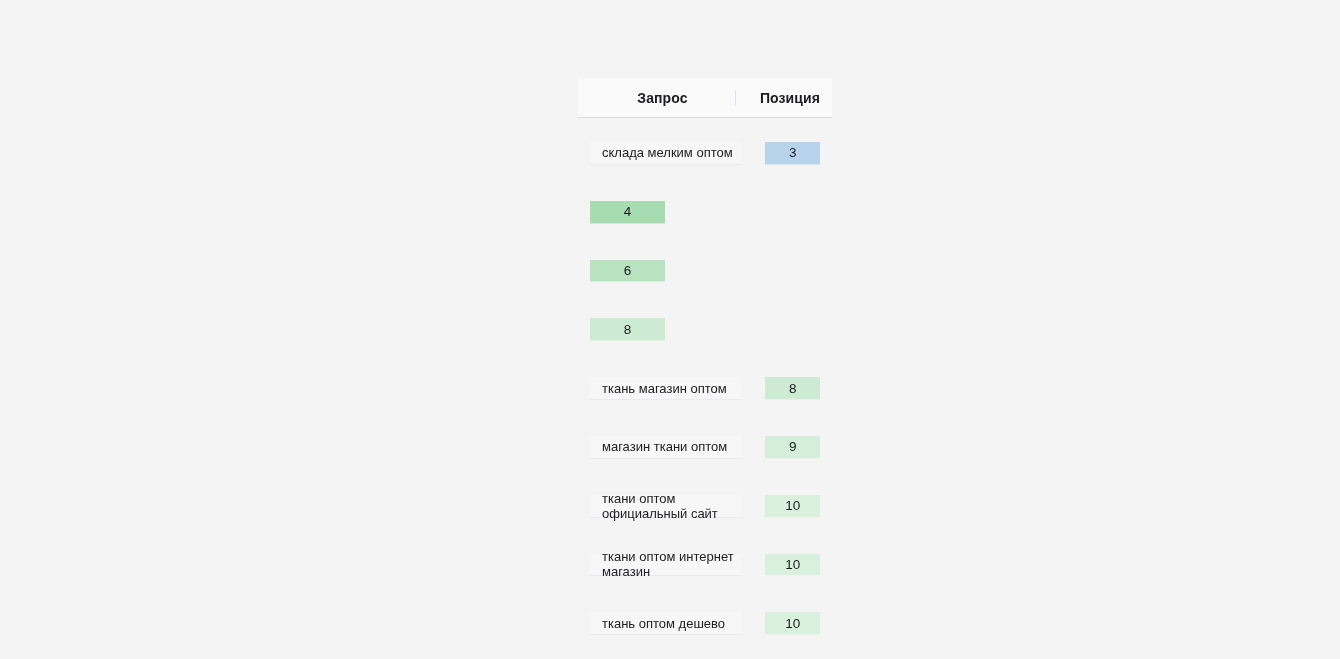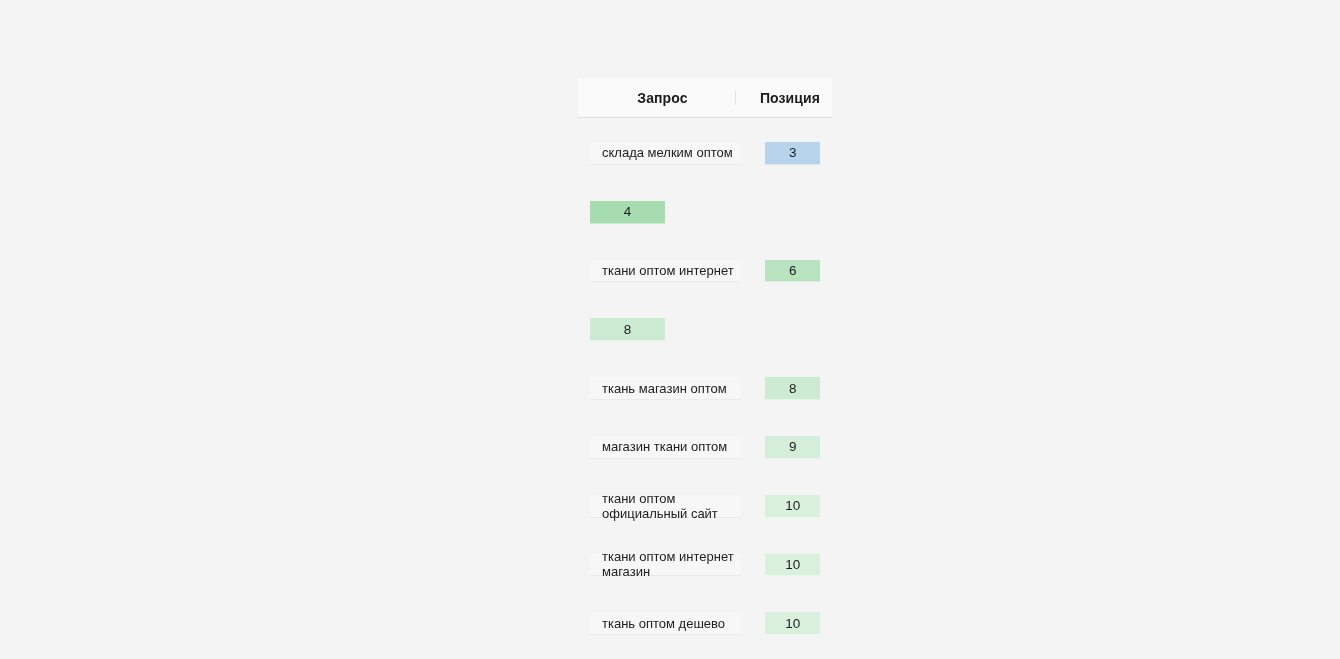--- a/index.html
+++ b/index.html
@@ -68,21 +68,20 @@
     <div class="td-query">склада мелким оптом</div>
     <div class="td-pos" style="background: rgb(184, 212, 236);">3</div>
   </div>
 
   <div class="tr">
     <div class="td-pos" style="background: rgb(167, 220, 176);">4</div>
   </div>
 
 
   <div class="tr">
-    <div class="td-query">ткани оптом интернет</div>
     <div class="td-pos" style="background: rgb(185, 227, 192);">6</div>
   </div>
 
 
   <div class="tr">
     <div class="td-pos" style="background: rgb(205, 235, 210);">8</div>
   </div>
 
   <div class="tr">
     <div class="td-query">ткань магазин оптом</div>

